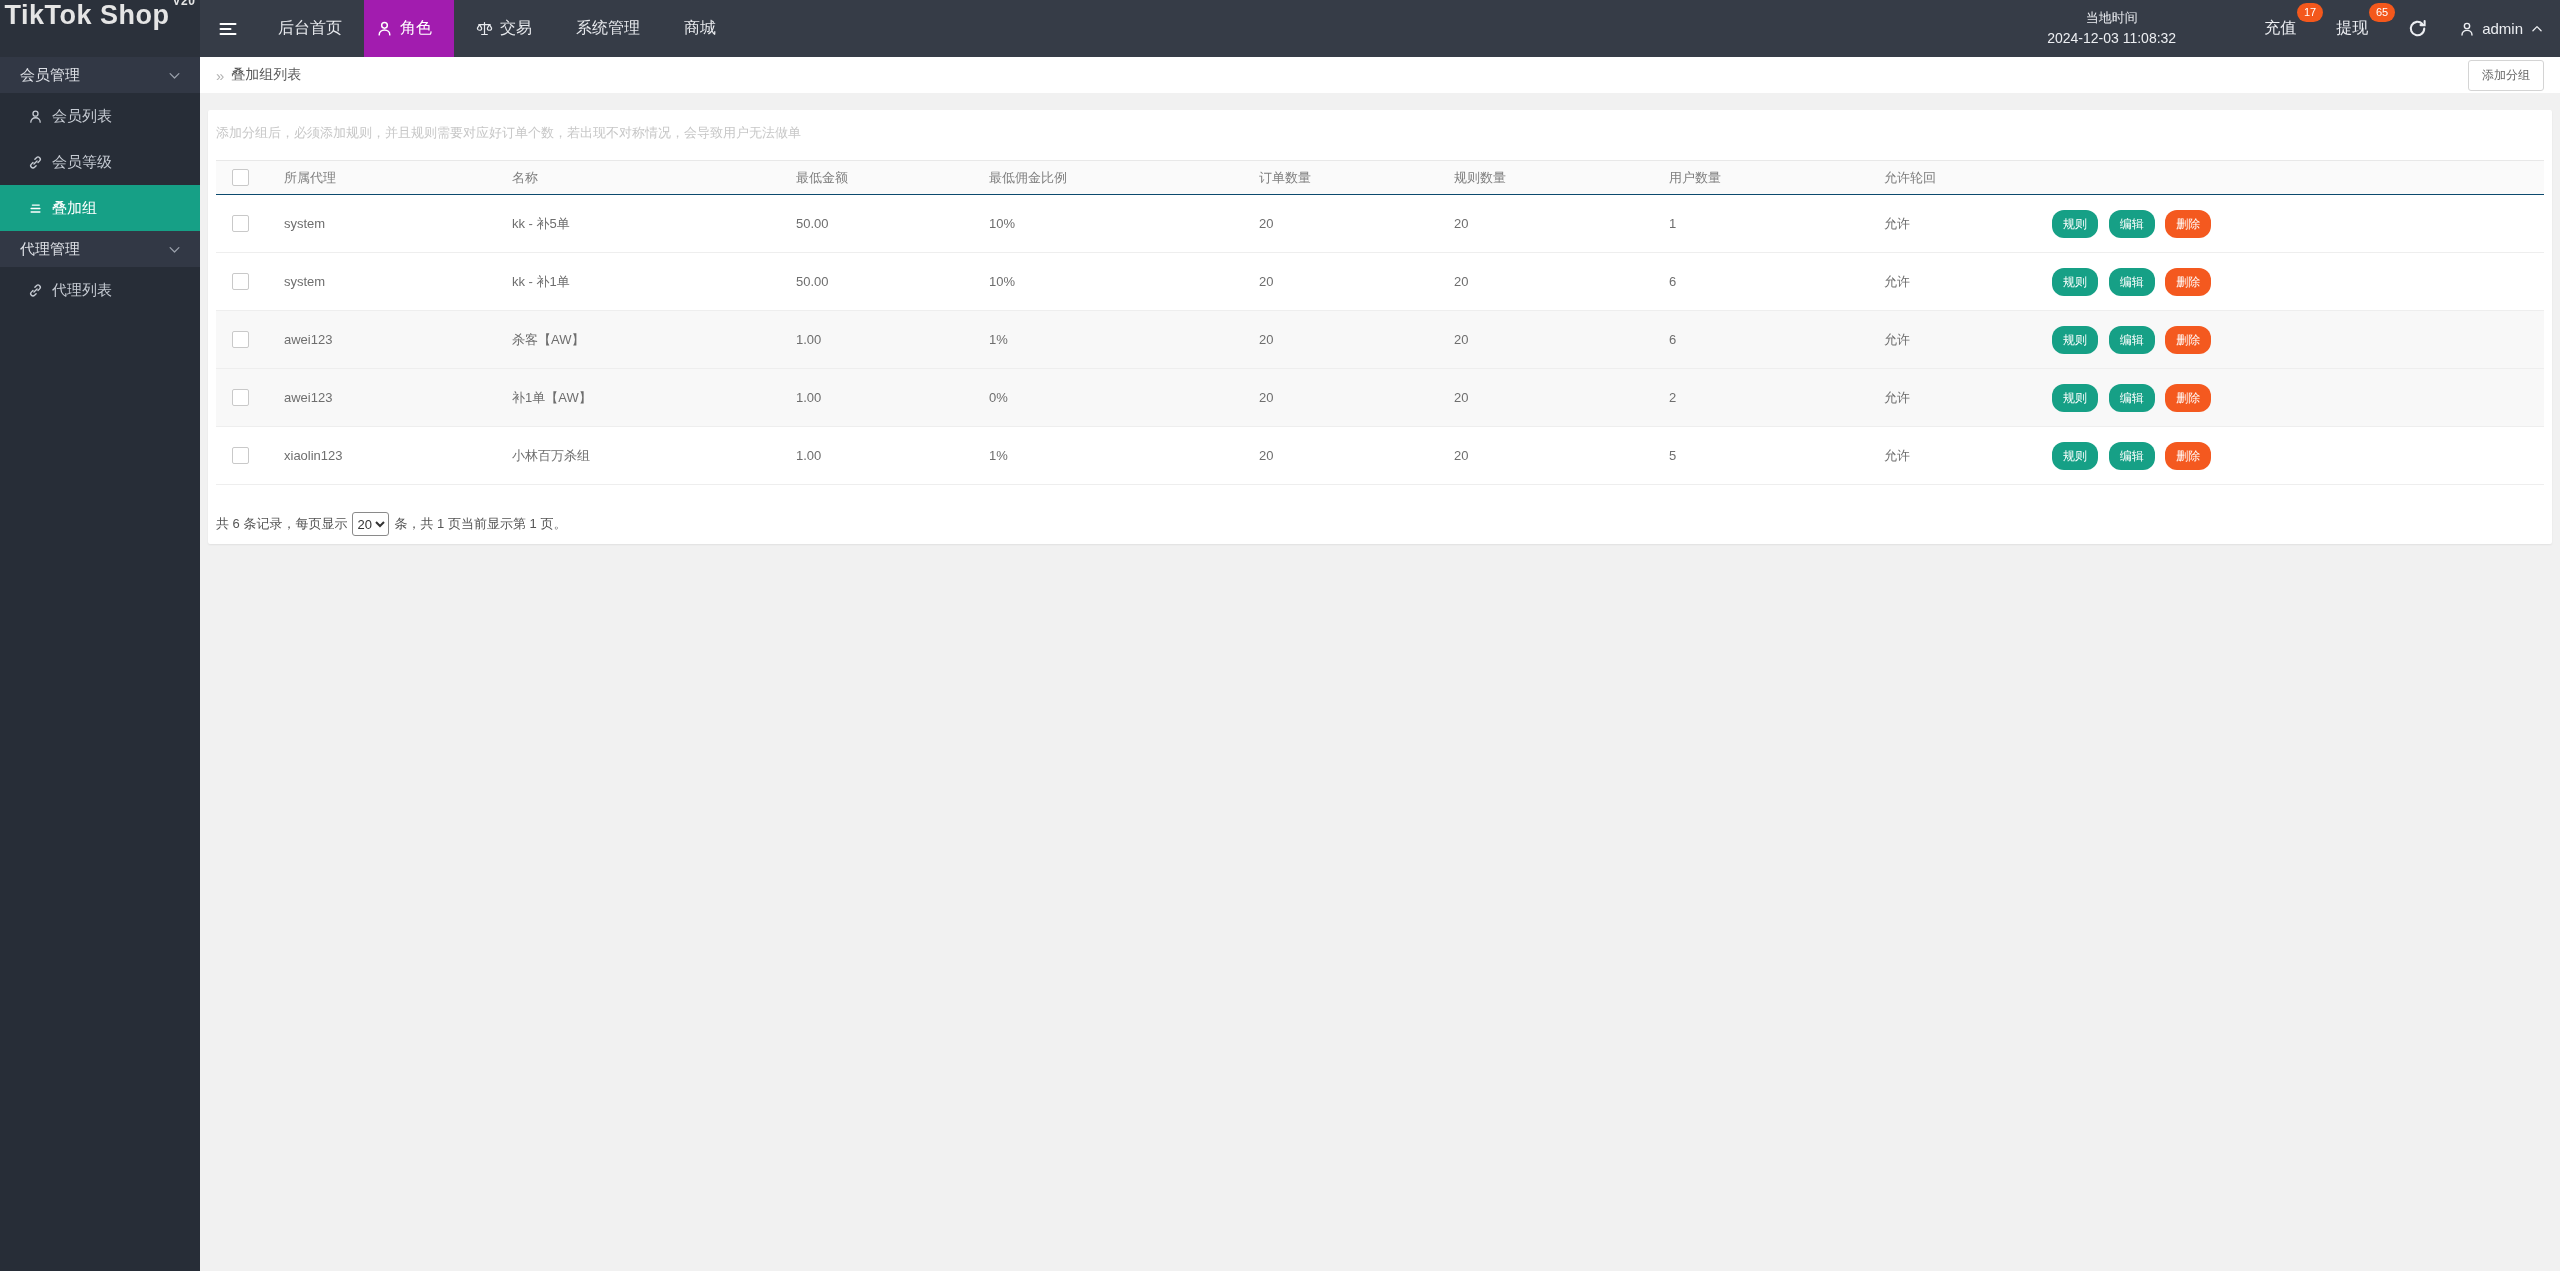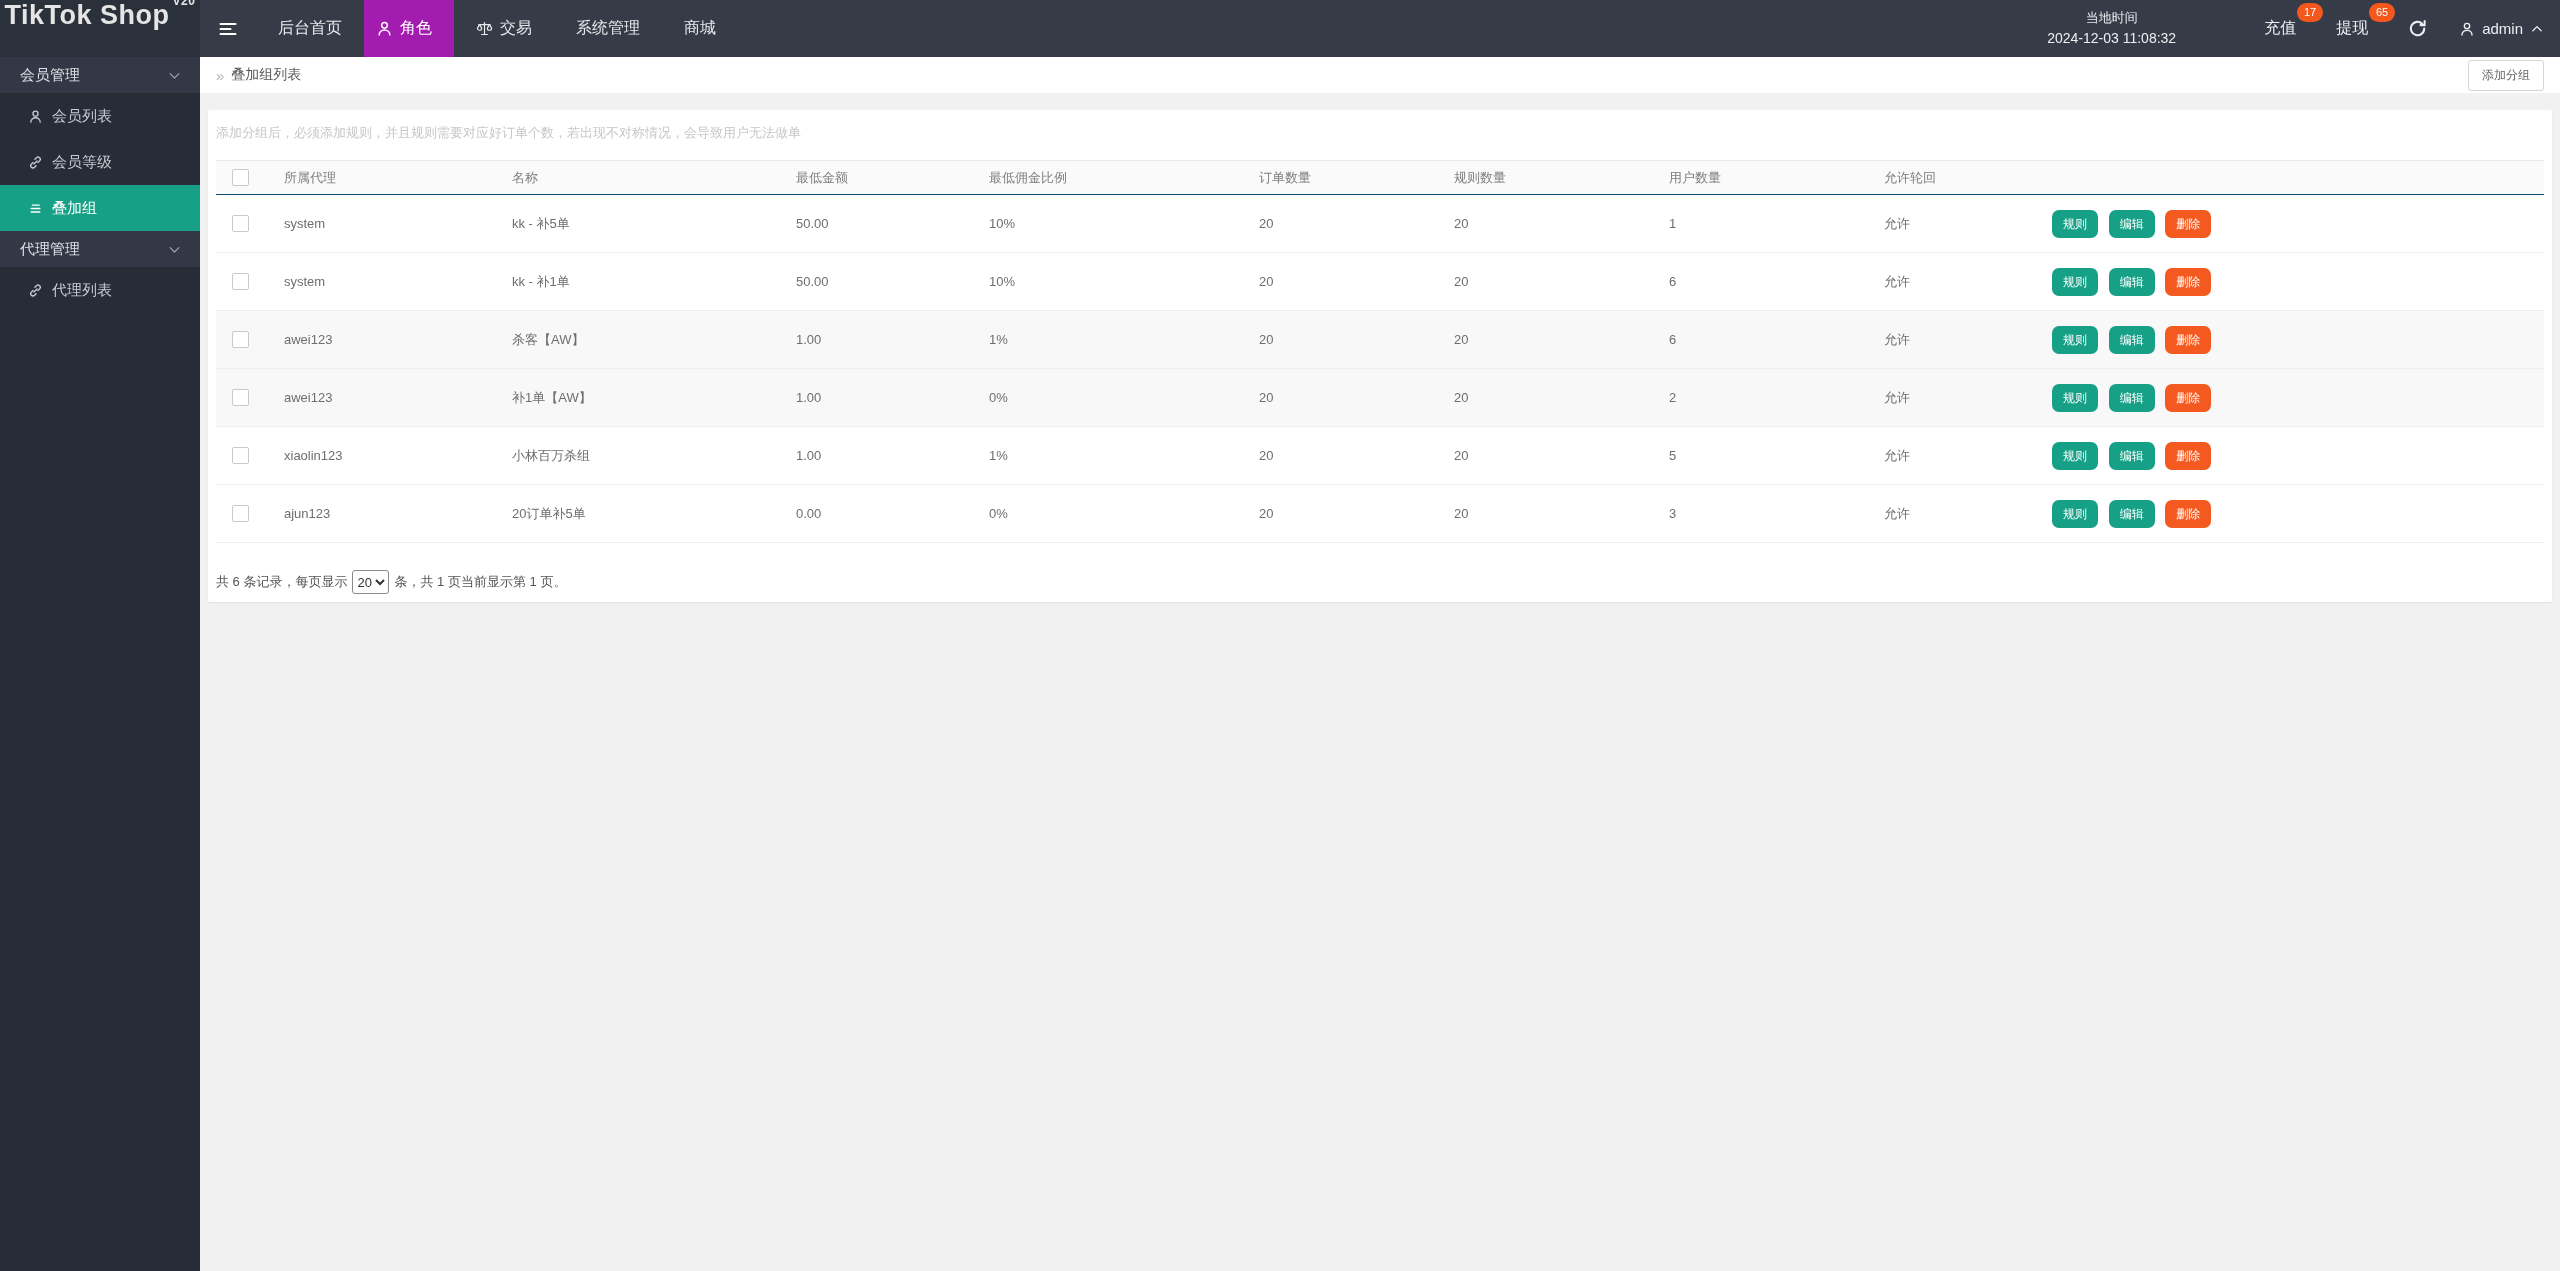--- a/index.html
+++ b/index.html
@@ -96,21 +96,21 @@
   }
   tbody tr { height: 58px; border-bottom: 1px solid #eeeeee; }
   tbody tr.shaded { background: #f8f8f8; }
   tbody td { font-size: 13px; color: #6e6e6e; padding-left: 16px; }
   .c-check { width: 52px; padding-left: 16px; }
   .checkbox {
     display: inline-block; width: 17px; height: 17px; background: #fff;
     border: 1px solid #c9c9c9; border-radius: 2px; vertical-align: middle; cursor: pointer;
   }
   .btn {
-    display: inline-block; border: none; border-radius: 7px; color: #fff;
+    display: inline-block; border: none; border-radius: 12px; color: #fff;
     font-size: 12px; padding: 8px 11px; margin-right: 7px; cursor: pointer;
     font-family: inherit; line-height: 1;
   }
   .btn-teal { background: #16a086; }
   .btn-orange { background: #f4591f; }
 
   .pagination { margin-top: 27px; font-size: 13px; color: #555; display: flex; align-items: center; }
   .pagination select {
     margin: 0 5px; height: 24px; font-size: 13px; color: #333;
     border: 1px solid #8a8a8a; border-radius: 3px; background: #fff; font-family: inherit;
@@ -350,36 +350,20 @@
     <td>20</td>
     <td>5</td>
     <td>允许</td>
     <td class="c-actions">
       <button class="btn btn-teal">规则</button>
       <button class="btn btn-teal">编辑</button>
       <button class="btn btn-orange">删除</button>
     </td>
   </tr>
 
-  <tr>
-    <td class="c-check"><span class="checkbox"></span></td>
-    <td>ajun123</td>
-    <td>20订单补5单</td>
-    <td>0.00</td>
-    <td>0%</td>
-    <td>20</td>
-    <td>20</td>
-    <td>3</td>
-    <td>允许</td>
-    <td class="c-actions">
-      <button class="btn btn-teal">规则</button>
-      <button class="btn btn-teal">编辑</button>
-      <button class="btn btn-orange">删除</button>
-    </td>
-  </tr>
 </tbody>
     </table>
 
     <div class="pagination">
       <span>共 6 条记录，每页显示</span>
       <select>
         <option selected="">20</option>
       </select>
       <span>条，共 1 页当前显示第 1 页。</span>
     </div>

